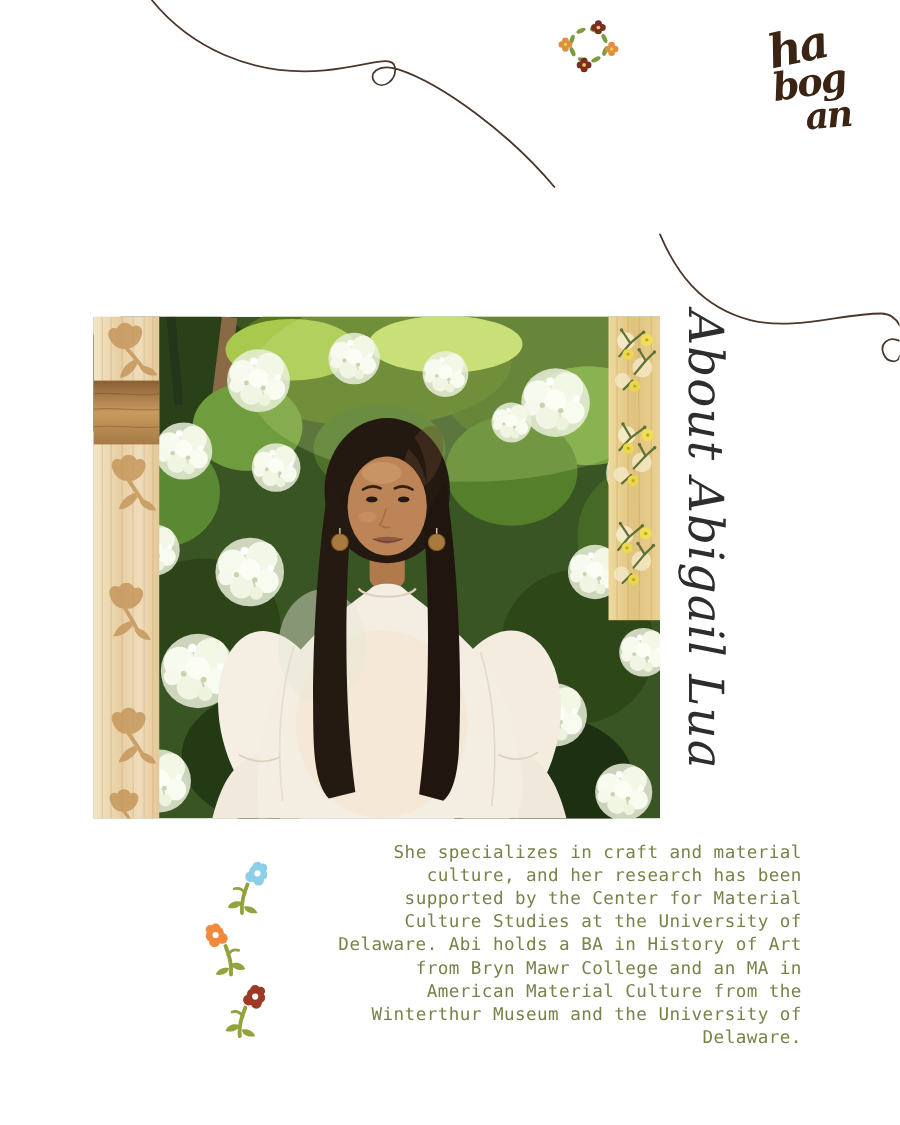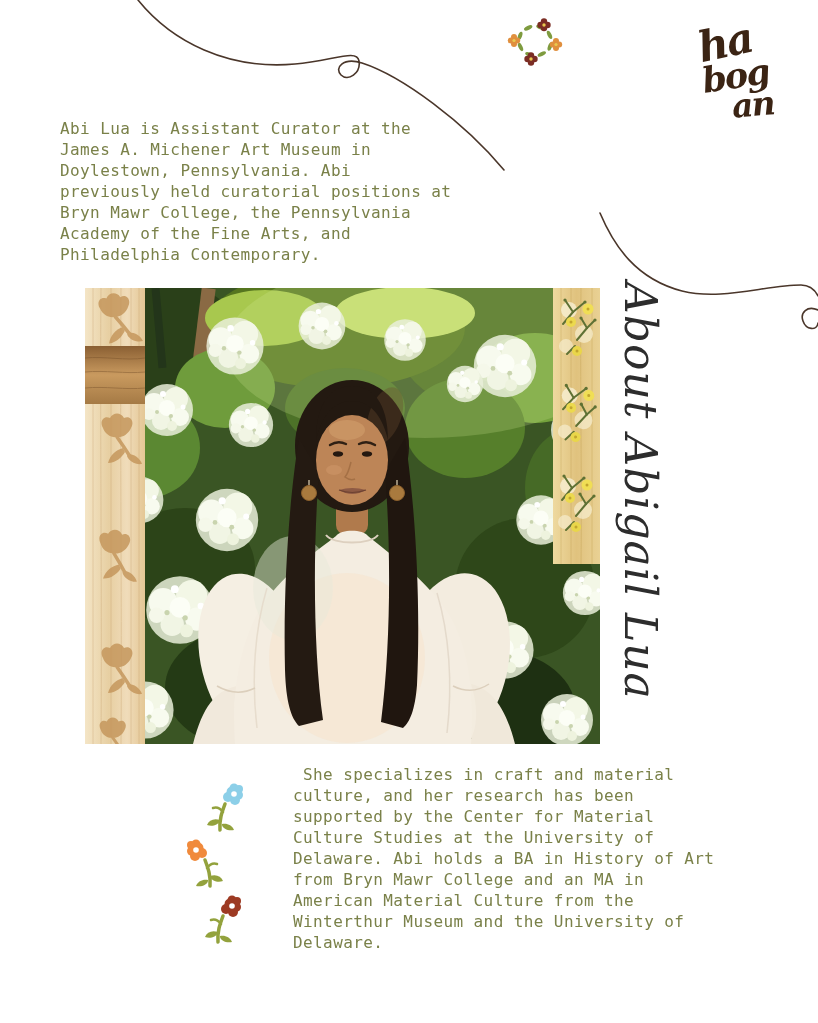--- a/index.html
+++ b/index.html
@@ -19,21 +19,21 @@
   .logo{left:690px;top:14px;width:110px;height:110px;
         font-family:"DejaVu Serif","Liberation Serif",serif;font-style:italic;font-weight:bold;}
   .logo span{position:absolute;line-height:1;letter-spacing:-2px;}
   .lg1{left:8px;top:8px;font-size:42px;transform:rotate(-12deg);}
   .lg2{left:12px;top:44px;font-size:35px;transform:rotate(-9deg);}
   .lg3{left:42px;top:74px;font-size:33px;transform:rotate(-5deg);}
 
   
   .para{white-space:pre-wrap;margin:0;font-size:16px;line-height:21px;letter-spacing:0.4px;}
   .intro{left:60px;top:118px;width:392px;}
-  .bio{left:293px;top:764px;width:428px;}
+  .bio{left:301px;top:764px;width:428px;text-align:right;}
 
   
   .vtitle{left:664px;top:282px;transform:rotate(90deg);transform-origin:0 0;
           font-family:"DejaVu Serif","Liberation Serif",serif;font-style:italic;
           font-size:44px;letter-spacing:1px;white-space:nowrap;line-height:1.1;}
 
   
   .photo{left:85px;top:288px;width:515px;height:456px;}
   .photo > *{position:absolute;}
   .strip-left{left:0;top:0;}
@@ -97,21 +97,20 @@
     <span class="lg1">ha</span>
     <span class="lg2">bog</span>
     <span class="lg3">an</span>
   </div>
 
   <svg class="abs sq2" width="258" height="145" viewBox="0 0 258 145" style="color: rgb(74, 54, 42);">
     <path d="M40,13 C54,46 76,79 122,91 C162,101 205,85 241,85 C249,85 255,90 258,96" fill="none" stroke="currentColor" stroke-width="1.6" stroke-linecap="round"></path>
     <path d="M258,110 C247,105 240,113 243,121 C246,130 257,131 258,123" fill="none" stroke="currentColor" stroke-width="1.6" stroke-linecap="round"></path>
   </svg>
 
-  <p class="abs para intro" style="color: rgb(122, 129, 73);">Abi Lua is Assistant Curator at the James A. Michener Art Museum in Doylestown, Pennsylvania. Abi previously held curatorial positions at Bryn Mawr College, the Pennsylvania Academy of the Fine Arts, and Philadelphia Contemporary.</p>
 
   <div class="abs photo">
     <svg width="515" height="456" viewBox="0 0 515 456">
       <defs>
         <g id="cluster">
           <circle r="26" fill="#e9efd9" opacity="0.85"></circle>
           <circle cx="-13" cy="-6" r="11" fill="#f7faee"></circle>
           <circle cx="9" cy="-11" r="12" fill="#f3f7e6"></circle>
           <circle cx="13" cy="7" r="9" fill="#f8fbef"></circle>
           <circle cx="-6" cy="11" r="9" fill="#f1f5e4"></circle>

